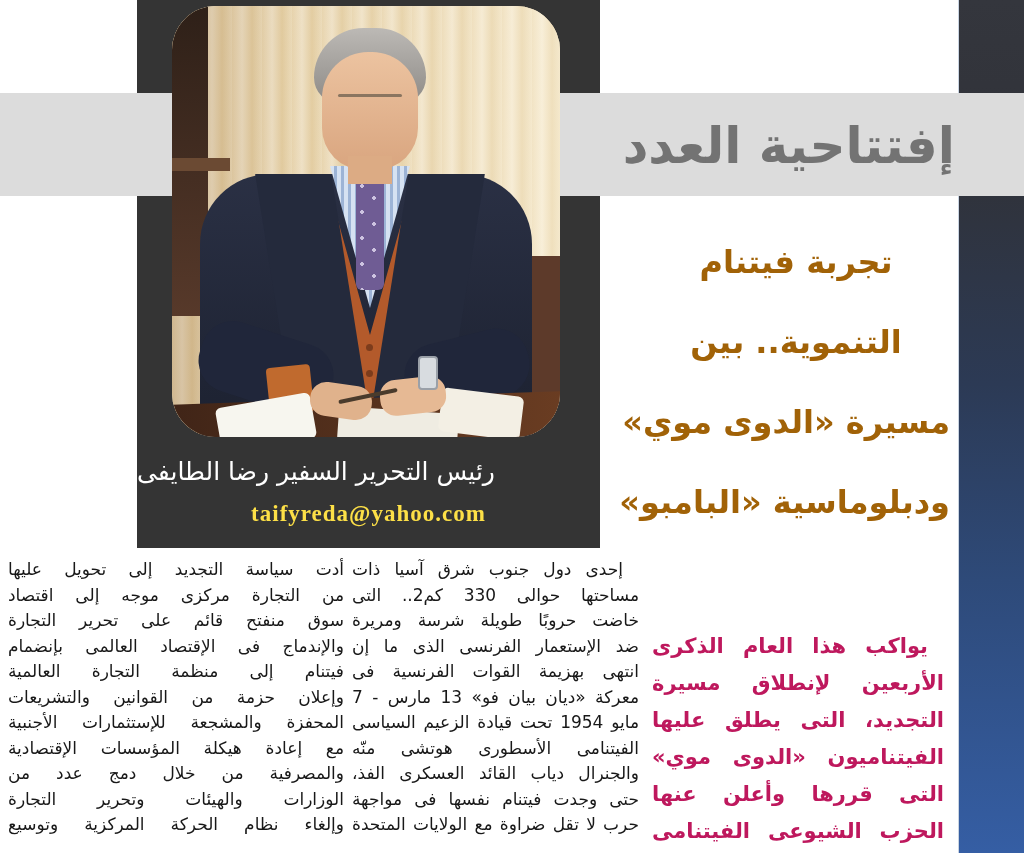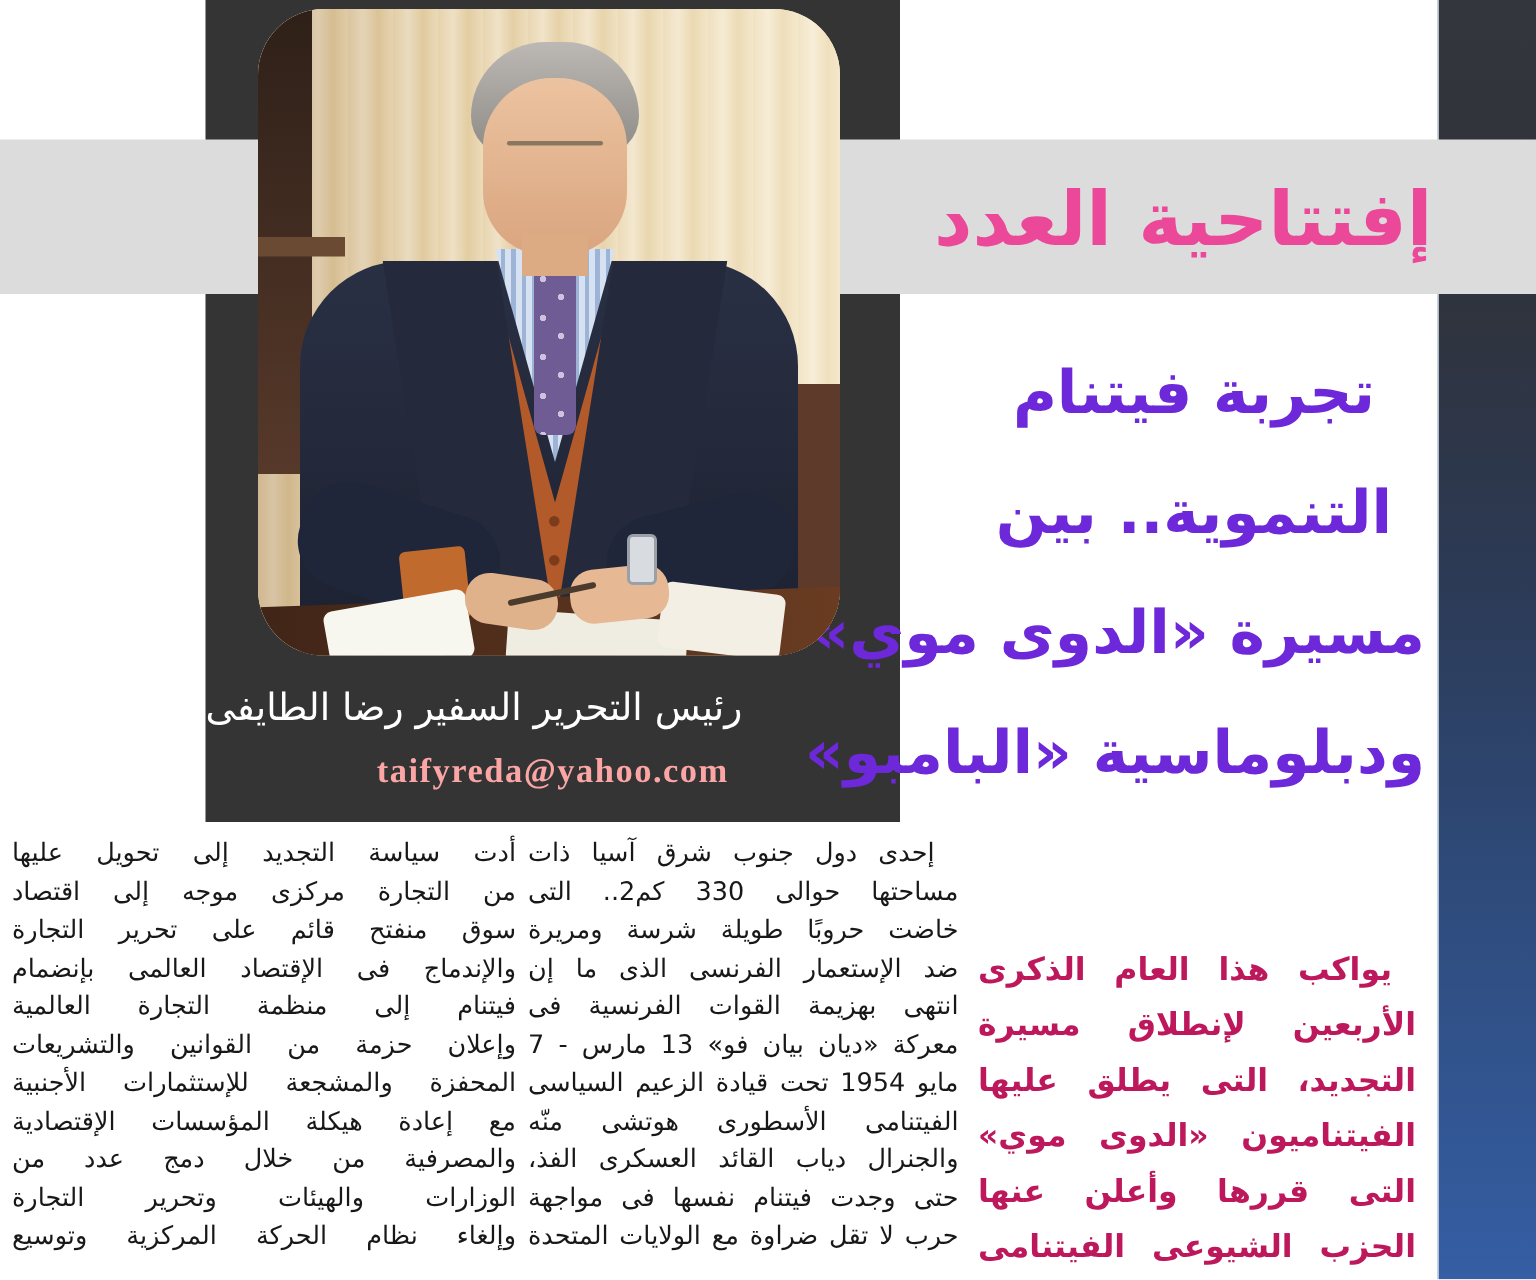--- a/index.html
+++ b/index.html
@@ -13,32 +13,32 @@
     position:absolute; left:958px; top:0; width:66px; height:853px;
     background:linear-gradient(180deg,#34363d 0%,#303239 20%,#2c3a55 45%,#2e4a79 68%,#355ea4 100%);
     border-left:1px solid #c9d4e2;
   }
 
   
   .gray-band { position:absolute; left:0; top:93px; width:1024px; height:103px; background:#dcdcdc; z-index:2; }
 
   .masthead-title {
     position:absolute; left:640px; top:100px; width:315px; height:92px; line-height:92px; z-index:3;
-    direction:rtl; text-align:center; font-weight:bold; font-size:50px; color:#ec4899; white-space:nowrap;
+    direction:rtl; text-align:center; font-weight:bold; font-size:50px; color:#737373; white-space:nowrap;
   }
 
   
   .editor-card { position:absolute; left:137px; top:0; width:463px; height:548px; background:#343434; }
   .caption {
     position:absolute; left:0; right:0; top:457px; direction:rtl; text-align:left;
     color:#ffffff; font-weight:normal; font-size:25px;
   }
   .email {
     position:absolute; left:0; right:0; top:501px; display:block; text-align:center;
-    color:#fca5a5; font-weight:bold; font-size:23px; letter-spacing:1px;
+    color:#fde047; font-weight:bold; font-size:23px; letter-spacing:1px;
     font-family:"Liberation Serif", serif; text-decoration:none;
   }
 
   
   .photo {
     position:absolute; left:35px; top:6px; width:388px; height:431px;
     border-radius:44px; overflow:hidden; z-index:3; background:#f1e1bf;
   }
   .photo div { position:absolute; }
   .ph-bg { left:0; top:0; width:388px; height:431px;
@@ -81,22 +81,22 @@
     background:linear-gradient(90deg,#3f2417,#6b3d22); }
   .ph-book { left:96px; top:360px; width:44px; height:48px; background:#c06a2e; border-radius:4px; transform:rotate(-6deg); }
   .ph-paper1 { left:46px; top:394px; width:96px; height:46px; background:#f7f6ef; border-radius:6px; transform:rotate(-10deg); }
   .ph-paper2 { left:166px; top:404px; width:120px; height:34px; background:#efece2; border-radius:4px; transform:rotate(4deg); }
   .ph-paper3 { left:268px; top:386px; width:82px; height:44px; background:#f3efe4; border-radius:6px; transform:rotate(7deg); }
   .ph-glasses { left:166px; top:388px; width:60px; height:4px; background:#4a3b2c; border-radius:2px; transform:rotate(-12deg); }
 
   
   .headline {
     position:absolute; left:642px; top:222px; width:308px; z-index:1;
-    direction:rtl; text-align:center; color:#6d28d9; font-weight:bold;
-    font-size:40px; line-height:80px;
+    direction:rtl; text-align:center; color:#a16207; font-weight:bold;
+    font-size:32px; line-height:80px;
   }
   .headline div { white-space:nowrap; }
 
   
   .col { position:absolute; direction:rtl; color:#181818; }
   .col .ln { text-align:justify; text-align-last:justify; }
   .col .ind { padding-right:16px; }
   .col-intro { left:652px; top:628px; width:292px; color:#be185d; font-weight:bold; font-size:21px; line-height:37px; }
   .col-middle { left:352px; top:557px; width:287px; font-size:17px; line-height:25.5px; }
   .col-left { left:8px; top:557px; width:336px; font-size:17px; line-height:25.5px; }

